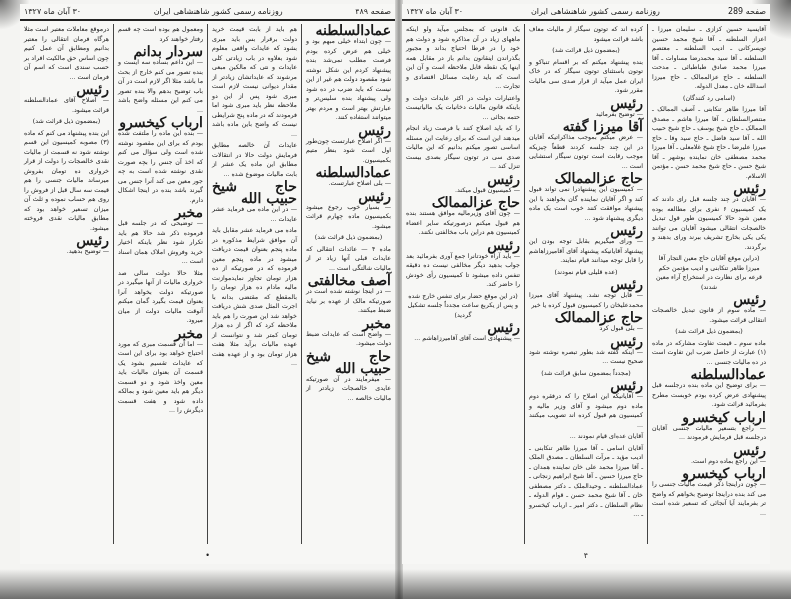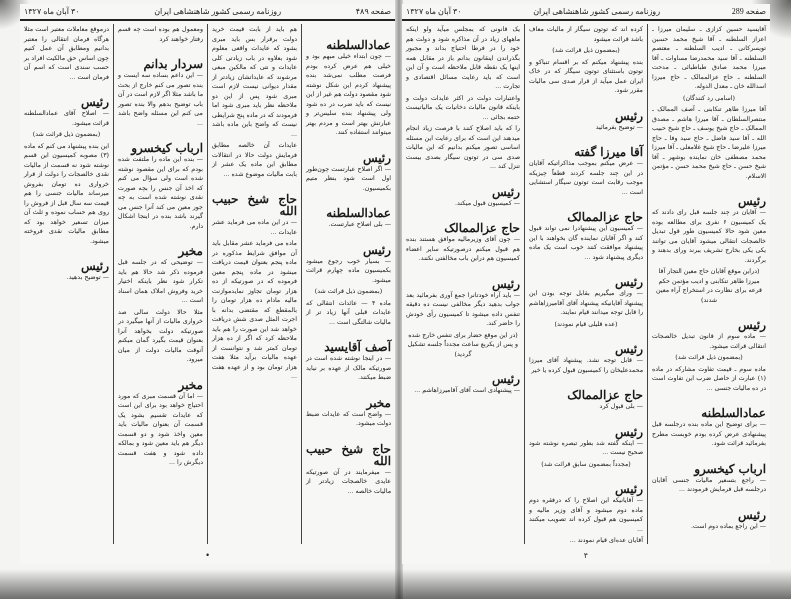--- a/index.html
+++ b/index.html
@@ -3,27 +3,27 @@
 <meta charset="utf-8">
 <style>
   html,body{margin:0;padding:0;}
   body{width:791px;height:599px;overflow:hidden;background:#e9e9e7;position:relative;font-family:"DejaVu Sans",sans-serif;}
   .spread{position:absolute;left:0;top:0;width:791px;height:599px;background:#f4f4f2;}
   .page{position:absolute;top:4px;height:560px;background:#f7f7f5;}
   .page.left{left:20px;width:375px;}
   .page.right{left:402px;width:368px;}
   .gutter{position:absolute;left:395px;top:0;width:8px;height:599px;background:linear-gradient(90deg,#d8d8d6,#9a9a98 50%,#d8d8d6);}
   .hdr{position:absolute;top:0;left:0;right:0;height:14px;display:flex;justify-content:space-between;align-items:center;font-size:8px;color:#222;direction:rtl;padding:0 4px;}
-  .hdr span{white-space:nowrap;font-family:Liberation Serif, serif;}
+  .hdr span{white-space:nowrap;}
   .hrule{position:absolute;top:15px;left:0;right:0;height:2px;background:#222;}
   .cols{position:absolute;top:20px;left:0;right:0;bottom:20px;display:flex;flex-direction:row-reverse;}
   .col{flex:1;padding:0 4px;direction:rtl;font-family:"DejaVu Serif",serif;font-size:6.3px;line-height:9.5px;color:#1a1a1a;text-align:justify;overflow:hidden;border-left:1px solid #444;}
   .col:last-child{border-left:none;}
   .col p{margin:0 0 2px 0;}
-  .col .speaker{font-weight:bold;font-size:12px;line-height:12px;display:block;margin-top:15px;}
+  .col .speaker{font-weight:bold;font-size:14px;line-height:12px;display:block;margin-top:0;}
   .col .note{display:block;text-align:center;margin:2px 0;}
   .footnum{position:absolute;bottom:4px;left:0;right:0;text-align:center;font-size:8px;color:#222;}
   .shadow-bl{position:absolute;left:0;bottom:0;width:395px;height:30px;background:linear-gradient(180deg,rgba(0,0,0,0),rgba(0,0,0,0.55));}
   .shadow-br{position:absolute;right:0;bottom:0;width:396px;height:30px;background:linear-gradient(180deg,rgba(0,0,0,0),rgba(0,0,0,0.55));}
   .shadow-tl{position:absolute;left:0;top:0;width:30px;height:30px;background:radial-gradient(circle at 0 0,rgba(0,0,0,0.55),rgba(0,0,0,0) 70%);}
   .shadow-tr{position:absolute;right:0;top:0;width:40px;height:40px;background:radial-gradient(circle at 100% 0,rgba(0,0,0,0.6),rgba(0,0,0,0) 70%);}
 </style>
 </head>
 <body>
 
@@ -43,21 +43,21 @@
           <span class="speaker">عمادالسلطنه</span>
           <p>— چون ابتداء خیلی مبهم بود و خیلی هم عرض کرده بودم فرصت مطلب نمی‌شد بنده پیشنهاد کردم این شکل نوشته شود مقصود دولت هم غیر از این نیست که باید ضرب در ده شود ولی پیشنهاد بنده سلیس‌تر و عبارتش بهتر است و مردم بهتر میتوانند استفاده کنند.</p>
           <span class="speaker">رئیس</span>
           <p>— اگر اصلاح عبارتست چون‌طور اول است شود بنظر متیم بکمیسیون.</p>
           <span class="speaker">عمادالسلطنه</span>
           <p>— بلی اصلاح عبارتست.</p>
           <span class="speaker">رئیس</span>
           <p>— بسیار خوب رجوع میشود بکمیسیون ماده چهارم قرائت میشود.</p>
           <span class="note">(بمضمون ذیل قرائت شد)</span>
           <p>ماده ۴ — عائدات انتقالی که عایدات قبلی آنها زیاد تر از مالیات شالتگی است ...</p>
-          <span class="speaker">آصف آقایسید</span>
+          <span class="speaker">آصف مخالفتی</span>
           <p>— در اینجا نوشته شده است در صورتیکه مالک از عهده بر نیاید ضبط میکنند.</p>
           <span class="speaker">مخبر</span>
           <p>— واضح است که عایدات ضبط دولت میشود.</p>
           <span class="speaker">حاج شیخ حبیب الله</span>
           <p>— میفرمایند در آن صورتیکه عایدی خالصجات زیادتر از مالیات خالصه ...</p>
         </div>
         <div class="col">
           <p>هم باید از بابت قیمت خرید دولت برقرار بس باید مبری بشود که عایدات واقعی معلوم شود بعلاوه در باب زیادتی کلی عایدات و نتی که مالکین مبعی مرشوند که عایداتشان زیادتر از مقدار دیوانی نیست لازم است مبری شود پس از این دو ملاحظه نظر باید مبری شود اما فرمودند که در ماده پنج شرایطی نیست که واضح باین ماده باشد ...</p>
           <p>عایدات آن خالصه مطابق فرمایش دولت حالا در انتقالات مطابق این ماده یک عشر از بابت مالیات موضوع شده ...</p>
           <span class="speaker">حاج شیخ حبیب الله</span>

